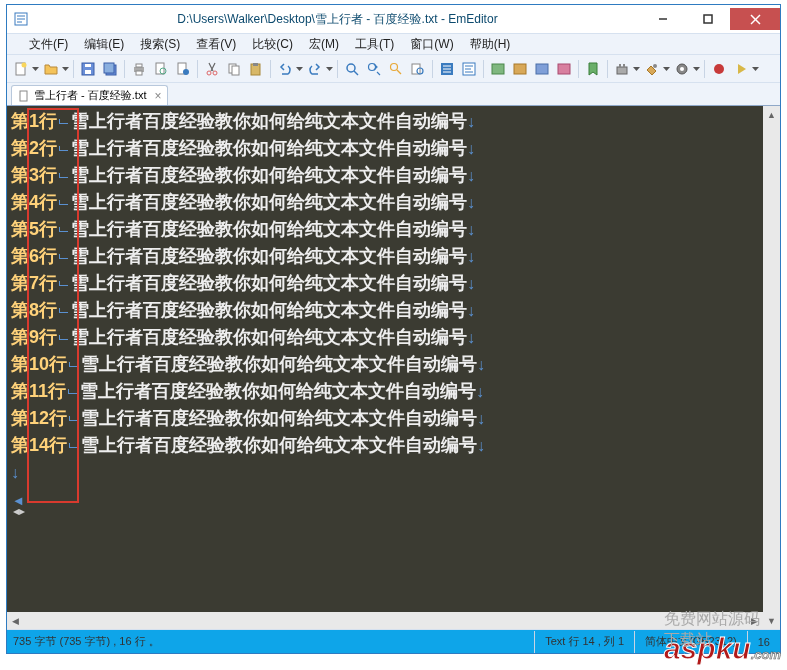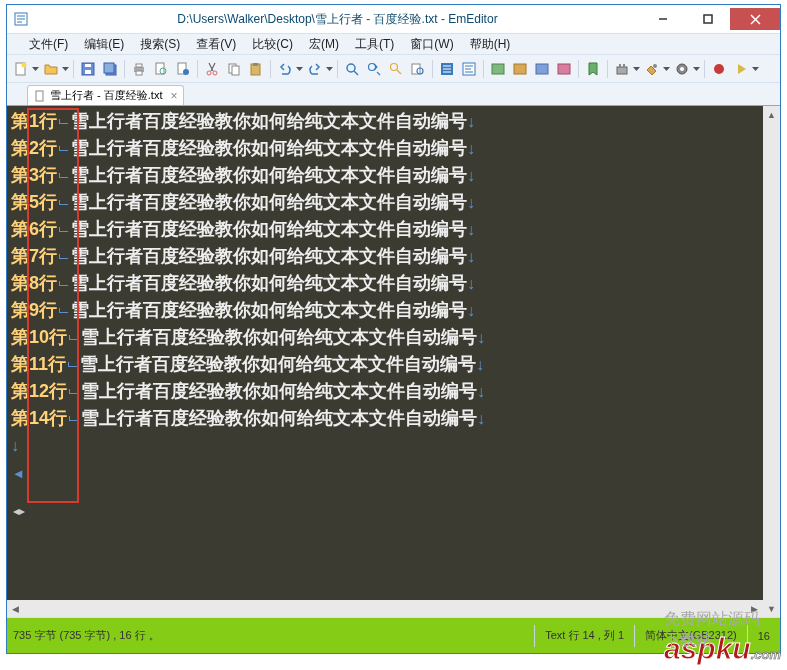--- a/index.html
+++ b/index.html
@@ -11,41 +11,41 @@
 .win-controls { display: flex; }
 .win-btn { width: 45px; height: 22px; display: flex; align-items: center; justify-content: center; font-size: 12px; color: #333; }
 .win-btn.close { background: #c75050; color: #fff; width: 50px; }
 .menubar { height: 22px; display: flex; padding-left: 14px; background: #eef3fa; border-top: 1px solid #d6e1ef; border-bottom: 1px solid #d6e1ef; }
 .menu-item { padding: 2px 8px; font-size: 12px; color: #222; display: flex; align-items: center; }
 .toolbar { height: 28px; display: flex; align-items: center; padding: 0 4px; gap: 2px; background: #eef3fa; border-bottom: 1px solid #d6e1ef; }
 .tbtn { width: 20px; height: 20px; display: flex; align-items: center; justify-content: center; border-radius: 2px; }
 .tbtn svg { width: 16px; height: 16px; }
 .tsep { width: 1px; height: 18px; background: #c8d4e4; margin: 0 2px; }
 .tdrop { width: 8px; display: flex; align-items: center; justify-content: center; margin-left: -2px; }
-.tabbar { height: 22px; display: flex; align-items: flex-end; padding-left: 20px; background: #eef3fa; text-align: right; }
+.tabbar { height: 22px; display: flex; align-items: flex-end; padding-left: 4px; background: #eef3fa; text-align: right; }
 .tab { height: 20px; background: #fff; border: 1px solid #b8c8dc; border-bottom: none; border-radius: 3px 3px 0 0; display: flex; align-items: center; padding: 0 6px; font-size: 11px; gap: 4px; }
 .tab-icon { width: 12px; height: 12px; }
 .tab-close { font-size: 12px; color: #888; margin-left: 4px; }
 .editor { flex: 1; background: #3b3b32; position: relative; overflow: hidden; border-top: 1px solid #8fa8c8; }
 .editor-content { padding: 2px 4px; font-family: "SimSun", monospace; font-size: 18px; line-height: 27px; font-weight: bold; }
 .line { white-space: nowrap; }
 .prefix { color: #ffd27a; }
 .tabchar { display: inline-block; width: 14px; position: relative; }
 .tabchar::after { content: ""; position: absolute; bottom: 3px; left: 2px; width: 8px; height: 4px; border-left: 1px solid #5a90d0; border-bottom: 1px solid #5a90d0; }
 .body-text { color: #eee; }
 .nl { color: #5a90d0; font-size: 16px; }
 .eof { color: #5a90d0; margin-left: 4px; font-size: 14px; }
 .highlight-box { position: absolute; border: 2px solid #d83a2e; pointer-events: none; }
 .hb1 { top: 2px; left: 20px; width: 52px; height: 395px; }
 .cursor-arrow { position: absolute; left: 6px; top: 398px; color: #ccc; font-size: 12px; }
 .scrollbar-v { position: absolute; right: 0; top: 0; bottom: 0; width: 17px; background: #e9e9e9; display: flex; flex-direction: column; }
 .scrollbar-h { position: absolute; left: 0; right: 17px; bottom: 0; height: 17px; background: #e9e9e9; display: flex; }
 .sb-btn { width: 17px; height: 17px; display: flex; align-items: center; justify-content: center; background: #e9e9e9; color: #666; font-size: 9px; }
 .sb-track { flex: 1; background: #e9e9e9; }
-.statusbar { height: 36px; background: #84cc16; border-top: 1px solid #d6e1ef; display: flex; align-items: center; font-size: 11px; color: #333; text-align: right; }
+.statusbar { height: 24px; background: #0ea5e9; border-top: 1px solid #d6e1ef; display: flex; align-items: center; font-size: 11px; color: #333; text-align: right; }
 .status-left { padding: 0 6px; }
 .status-right { margin-left: auto; display: flex; }
 .status-cell { padding: 0 10px; border-left: 1px solid #c8d4e4; height: 22px; display: flex; align-items: center; }
 .watermark { position: absolute; right: 6px; bottom: 4px; font-family: Arial, sans-serif; font-style: italic; font-weight: bold; }
 .wm-aspku { color: #b11a1a; font-size: 30px; -webkit-text-stroke: 1px #fff; }
 .wm-com { color: #ddd; font-size: 13px; -webkit-text-stroke: 0.5px #555; }
 .wm-sub { position: absolute; right: 6px; bottom: 15px; font-size: 16px; color: #aaa; font-style: normal; font-weight: normal; }
 </style>
 </head>
 <body>
@@ -317,20 +317,21 @@
       <span>雪上行者 - 百度经验.txt</span>
       <span class="tab-close">×</span>
     </div>
   </div>
 
   <div class="editor">
     <div class="editor-content" id="editor-content">
         <div class="line"><span class="prefix">第1行</span><span class="tabchar"></span><span class="body-text">雪上行者百度经验教你如何给纯文本文件自动编号</span><span class="nl">↓</span></div>
         <div class="line"><span class="prefix">第2行</span><span class="tabchar"></span><span class="body-text">雪上行者百度经验教你如何给纯文本文件自动编号</span><span class="nl">↓</span></div>
         <div class="line"><span class="prefix">第3行</span><span class="tabchar"></span><span class="body-text">雪上行者百度经验教你如何给纯文本文件自动编号</span><span class="nl">↓</span></div>
+        <div class="line"><span class="prefix">第4行</span><span class="tabchar"></span><span class="body-text">雪上行者百度经验教你如何给纯文本文件自动编号</span><span class="nl">↓</span></div>
         <div class="line"><span class="prefix">第5行</span><span class="tabchar"></span><span class="body-text">雪上行者百度经验教你如何给纯文本文件自动编号</span><span class="nl">↓</span></div>
         <div class="line"><span class="prefix">第6行</span><span class="tabchar"></span><span class="body-text">雪上行者百度经验教你如何给纯文本文件自动编号</span><span class="nl">↓</span></div>
         <div class="line"><span class="prefix">第7行</span><span class="tabchar"></span><span class="body-text">雪上行者百度经验教你如何给纯文本文件自动编号</span><span class="nl">↓</span></div>
         <div class="line"><span class="prefix">第8行</span><span class="tabchar"></span><span class="body-text">雪上行者百度经验教你如何给纯文本文件自动编号</span><span class="nl">↓</span></div>
         <div class="line"><span class="prefix">第9行</span><span class="tabchar"></span><span class="body-text">雪上行者百度经验教你如何给纯文本文件自动编号</span><span class="nl">↓</span></div>
         <div class="line"><span class="prefix">第10行</span><span class="tabchar"></span><span class="body-text">雪上行者百度经验教你如何给纯文本文件自动编号</span><span class="nl">↓</span></div>
         <div class="line"><span class="prefix">第11行</span><span class="tabchar"></span><span class="body-text">雪上行者百度经验教你如何给纯文本文件自动编号</span><span class="nl">↓</span></div>
         <div class="line"><span class="prefix">第12行</span><span class="tabchar"></span><span class="body-text">雪上行者百度经验教你如何给纯文本文件自动编号</span><span class="nl">↓</span></div>
         <div class="line"><span class="prefix">第14行</span><span class="tabchar"></span><span class="body-text">雪上行者百度经验教你如何给纯文本文件自动编号</span><span class="nl">↓</span></div>
         <div class="line"><span class="nl">↓</span></div>

